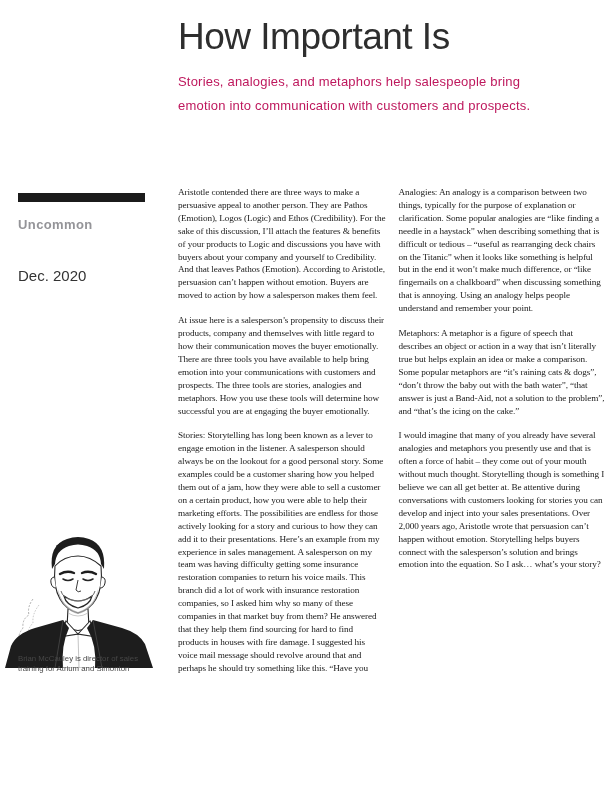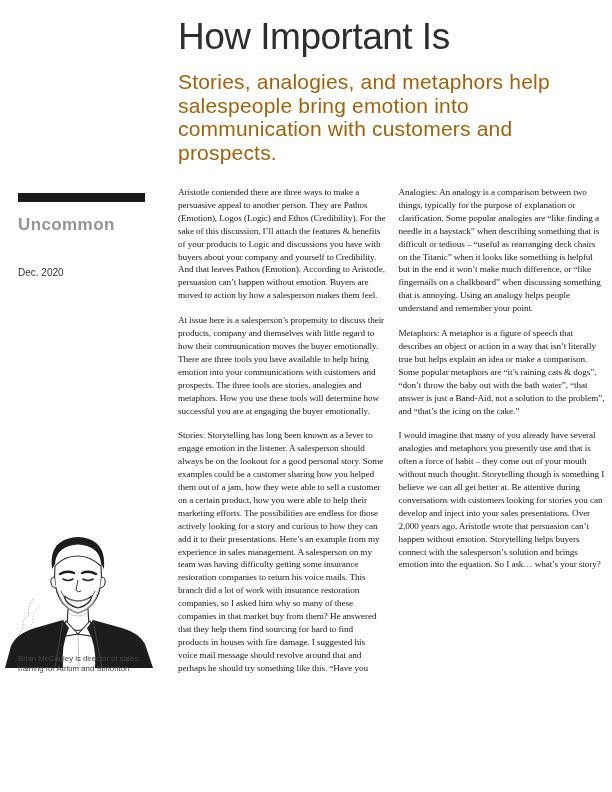--- a/index.html
+++ b/index.html
@@ -9,32 +9,32 @@
   }
   
   .header{position:absolute;left:178px;top:16px;width:420px;}
   h1{
     margin:0;font-family:"Liberation Sans",sans-serif;font-weight:500;
     font-size:37px;line-height:42px;color:#2e2e2e;letter-spacing:-0.5px;
   }
   .t-line{display:block;}
   .subtitle{
     margin-top:12px;width:378px;font-family:"Liberation Sans",sans-serif;
-    font-size:21px;line-height:23.5px;color:#a16207;letter-spacing:0.2px;
+    font-size:13px;line-height:23.5px;color:#be185d;letter-spacing:0.2px;
   }
   
   .rule{position:absolute;left:18px;top:193px;width:127px;height:9px;background:#1b1b1b;}
   .brand{
     position:absolute;left:18px;top:211px;font-family:"Liberation Sans",sans-serif;
-    font-weight:bold;font-size:17px;line-height:27px;color:#949498;letter-spacing:0.4px;
+    font-weight:bold;font-size:13px;line-height:27px;color:#949498;letter-spacing:0.4px;
   }
   .b-line{display:block;}
   .date{
     position:absolute;left:18px;top:267px;font-family:"Liberation Sans",sans-serif;
-    font-size:10px;color:#333333;
+    font-size:15px;color:#333333;
   }
   .portrait{position:absolute;left:5px;top:533px;width:148px;height:135px;}
   .portrait svg{display:block;width:100%;height:100%;}
   .bio{
     position:absolute;left:18px;top:654px;width:130px;
     font-family:"Liberation Sans",sans-serif;font-size:7.8px;line-height:10.4px;
     color:#474747;overflow-wrap:break-word;
   }
   
   .body-cols{

